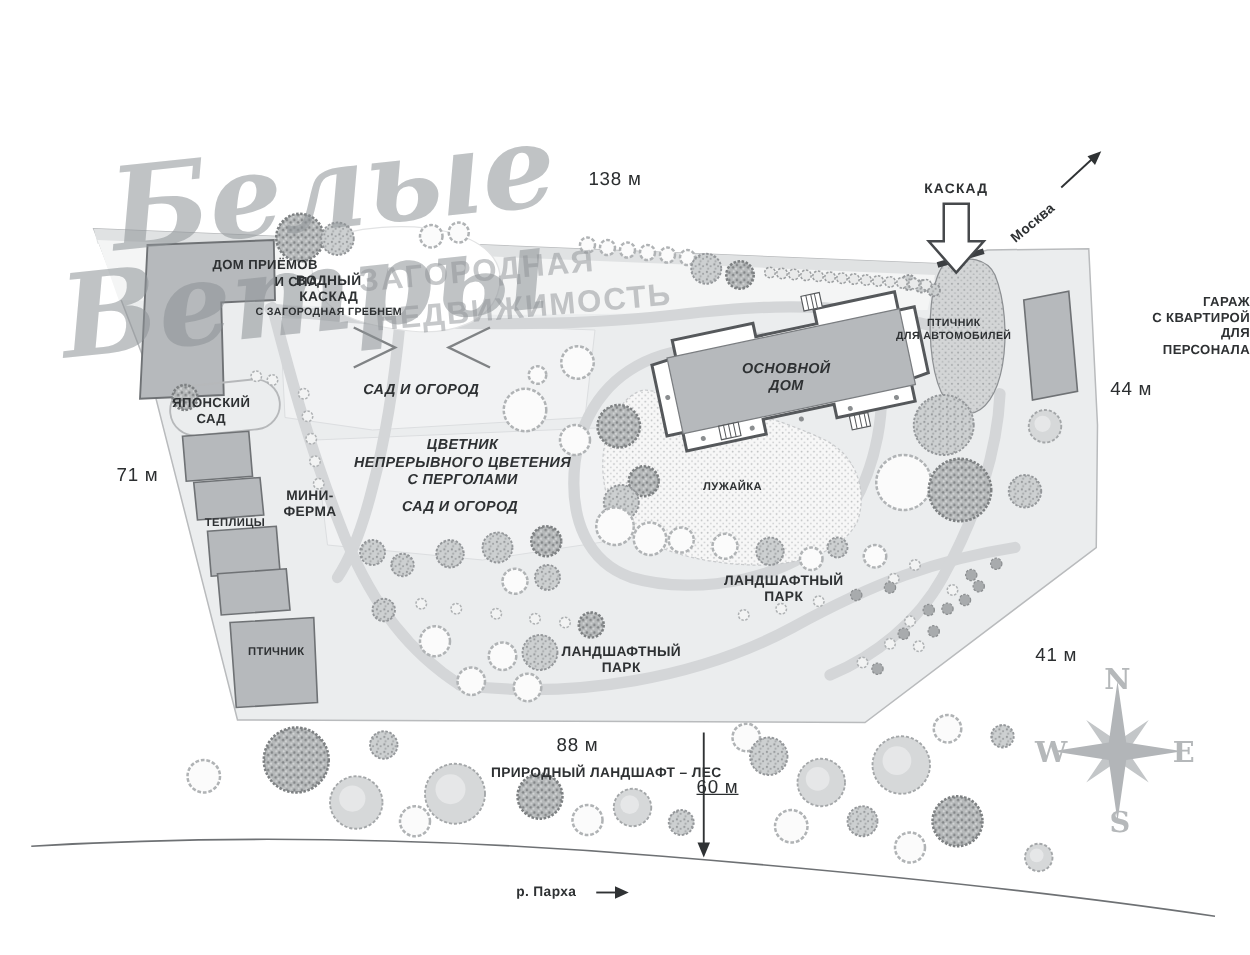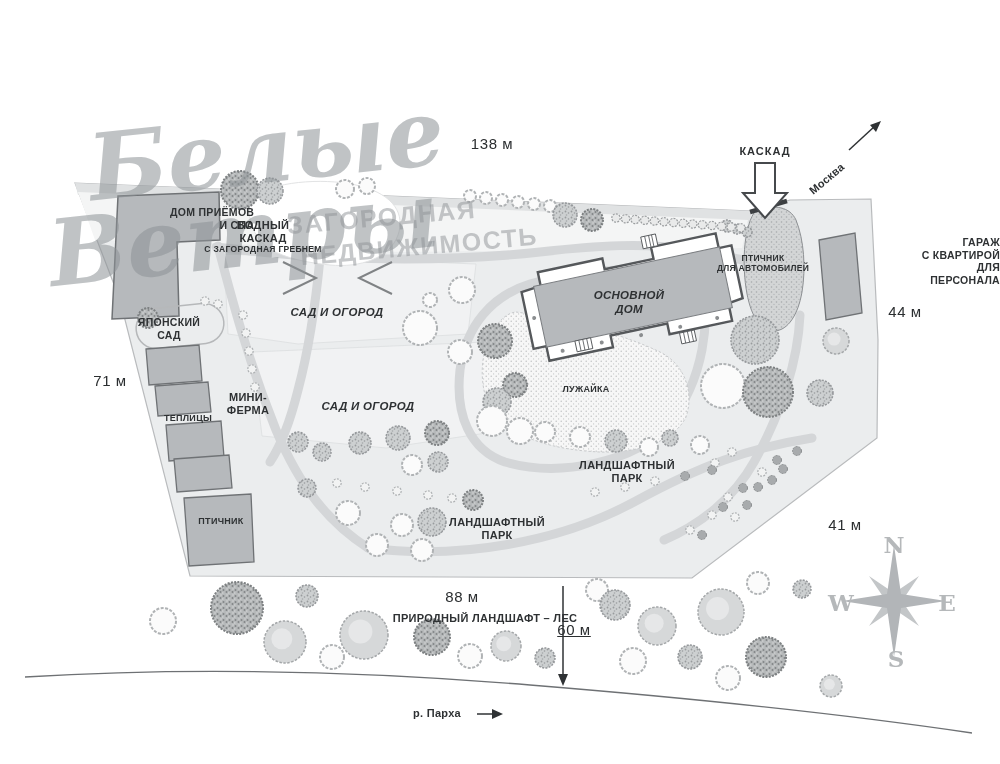--- a/index.html
+++ b/index.html
@@ -297,20 +297,23 @@
   <div class="lbl s11" style="left:263px;top:232px;">ВОДНЫЙ
 КАСКАД</div>
   <div class="lbl s8" style="left:263px;top:249px;">С ЗАГОРОДНАЯ ГРЕБНЕМ</div>
   <div class="lbl s10" style="left:169px;top:329px;">ЯПОНСКИЙ
 САД</div>
   <div class="lbl s9" style="left:188px;top:418px;">ТЕПЛИЦЫ</div>
   <div class="lbl s11" style="left:248px;top:404px;">МИНИ-
 ФЕРМА</div>
   <div class="lbl s9" style="left:221px;top:521px;">ПТИЧНИК</div>
   <div class="lbl s115" style="left:337px;top:313px;">САД И ОГОРОД</div>
+  <div class="lbl s115" style="left:370px;top:371px;">ЦВЕТНИК
+НЕПРЕРЫВНОГО ЦВЕТЕНИЯ
+С ПЕРГОЛАМИ</div>
   <div class="lbl s115" style="left:368px;top:407px;">САД И ОГОРОД</div>
   <div class="lbl s115" style="left:629px;top:303px;">ОСНОВНОЙ
 ДОМ</div>
   <div class="lbl s9" style="left:586px;top:389px;">ЛУЖАЙКА</div>
   <div class="lbl s8" style="left:763px;top:263px;">ПТИЧНИК
 ДЛЯ АВТОМОБИЛЕЙ</div>
   <div class="lbl s10 left" style="left:863px;top:261px;">ГАРАЖ
 С КВАРТИРОЙ
 ДЛЯ ПЕРСОНАЛА</div>
   <div class="lbl s11" style="left:627px;top:472px;">ЛАНДШАФТНЫЙ

